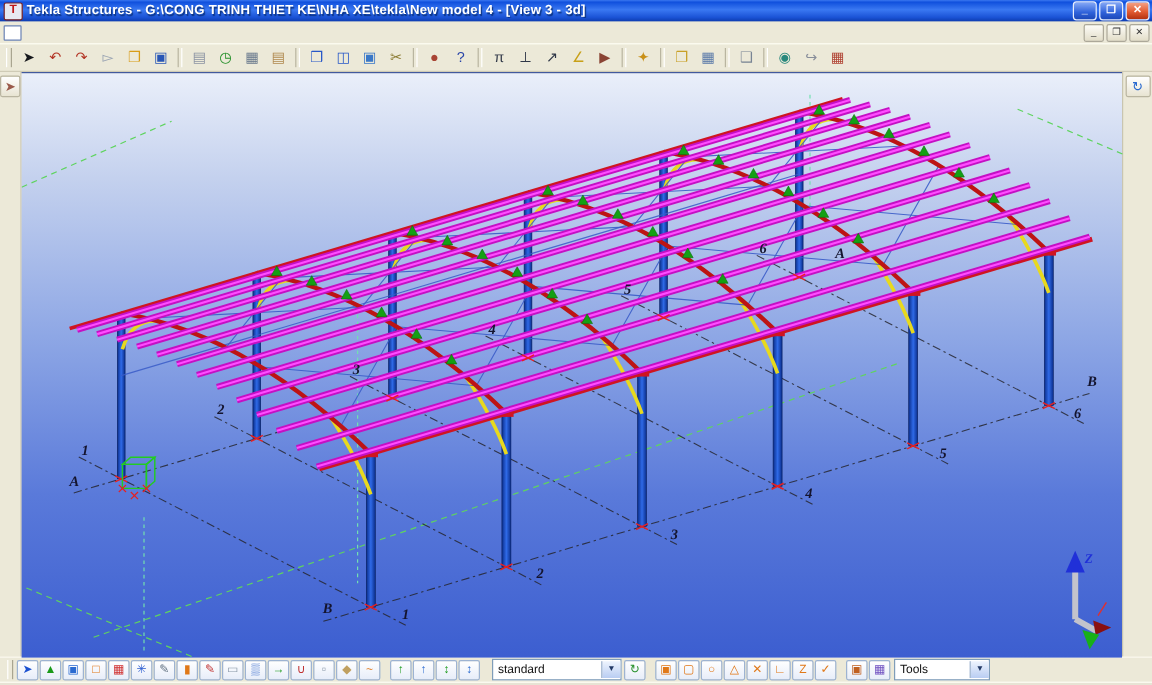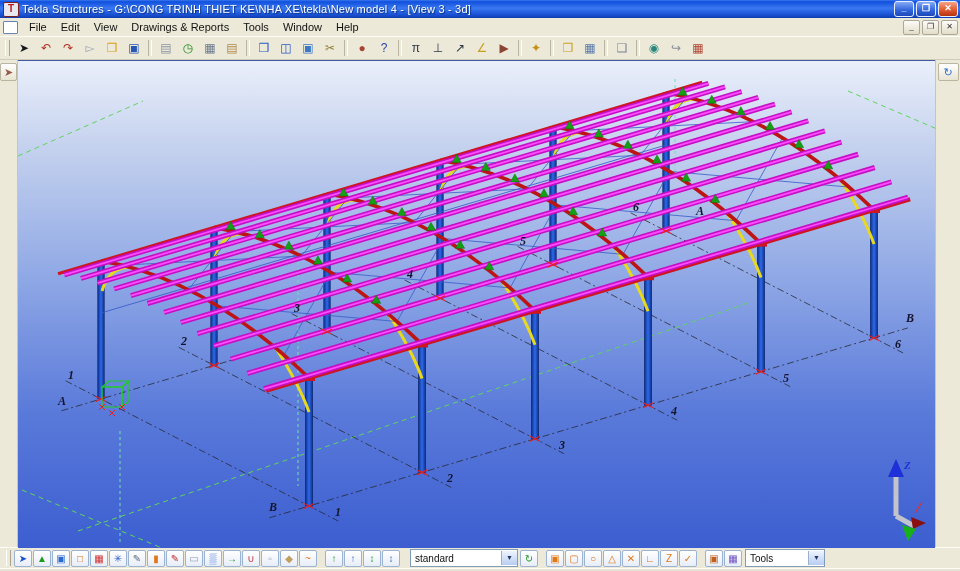--- a/index.html
+++ b/index.html
@@ -3,21 +3,21 @@
 <meta charset="utf-8">
 <style>
   html,body{margin:0;padding:0}
   body{width:960px;height:571px;overflow:hidden;background:#ece9d8;
        font-family:"Liberation Sans",sans-serif;-webkit-font-smoothing:antialiased}
   
   .titlebar{height:18px;display:flex;align-items:center;padding:0 2px;
     background:linear-gradient(180deg,#3a77f0 0%,#1050dd 10%,#3a78f2 45%,#1b53d6 80%,#0d3cae 100%);}
   .app-icon{width:14px;height:13px;margin:0 3px 0 1px;background:#e8e8f0;border:1px solid #7a2020;
     color:#c01818;font-size:10px;font-weight:bold;line-height:12px;text-align:center;border-radius:2px}
-  .title-text{flex:1;color:#fff;font-size:11px;font-weight:normal;white-space:nowrap;overflow:hidden;
+  .title-text{flex:1;color:#fff;font-size:11px;font-weight:bold;white-space:nowrap;overflow:hidden;
     text-shadow:1px 1px 1px #09307e;letter-spacing:.2px}
   .wbtn{width:18px;height:14px;margin-left:2px;border:1px solid #e8eefc;border-radius:3px;
     color:#fff;font-size:9px;line-height:12px;text-align:center;font-weight:bold}
   .wbtn.min,.wbtn.res{background:linear-gradient(180deg,#86a9f6,#2f62da 60%,#1c48b8)}
   .wbtn.close{background:linear-gradient(180deg,#f4a386,#e25b32 55%,#b33210)}
   
   .menubar{height:18px;display:flex;align-items:center;background:#ece9d8;font-size:11px;color:#111}
   .child-sysicon{width:13px;height:11px;margin:0 4px 0 3px;background:#fff;border:1px solid #6a82b4;border-radius:1px}
   .menu-item{padding:1px 7px;white-space:nowrap}
   .menubar-spacer{flex:1}
@@ -61,29 +61,20 @@
   <div class="title-text">Tekla Structures - G:\CONG TRINH THIET KE\NHA XE\tekla\New model 4 - [View 3 - 3d]</div>
   <div id="win-controls" style="display: flex;">
       <div class="wbtn min">_</div>
       <div class="wbtn res">❐</div>
       <div class="wbtn close">✕</div>
     </div>
 </div>
 
 <div class="menubar">
   <div class="child-sysicon"></div>
-  <div id="menu-items" style="display:flex">
-      <div class="menu-item">File</div>
-      <div class="menu-item">Edit</div>
-      <div class="menu-item">View</div>
-      <div class="menu-item">Drawings &amp; Reports</div>
-      <div class="menu-item">Tools</div>
-      <div class="menu-item">Window</div>
-      <div class="menu-item">Help</div>
-    </div>
   <div class="menubar-spacer"></div>
   <div id="child-controls" style="display:flex">
       <div class="cbtn" style="color: rgb(51, 51, 51);">_</div>
       <div class="cbtn" style="color: rgb(51, 51, 51);">❐</div>
       <div class="cbtn" style="color: rgb(51, 51, 51);">✕</div>
     </div>
 </div>
 
 <div class="toolbar">
   <div class="grip"></div>

